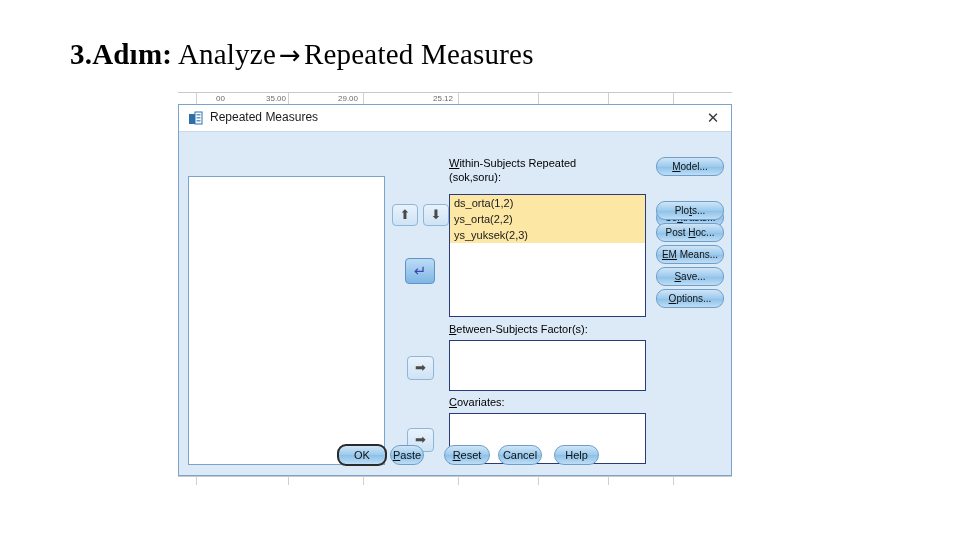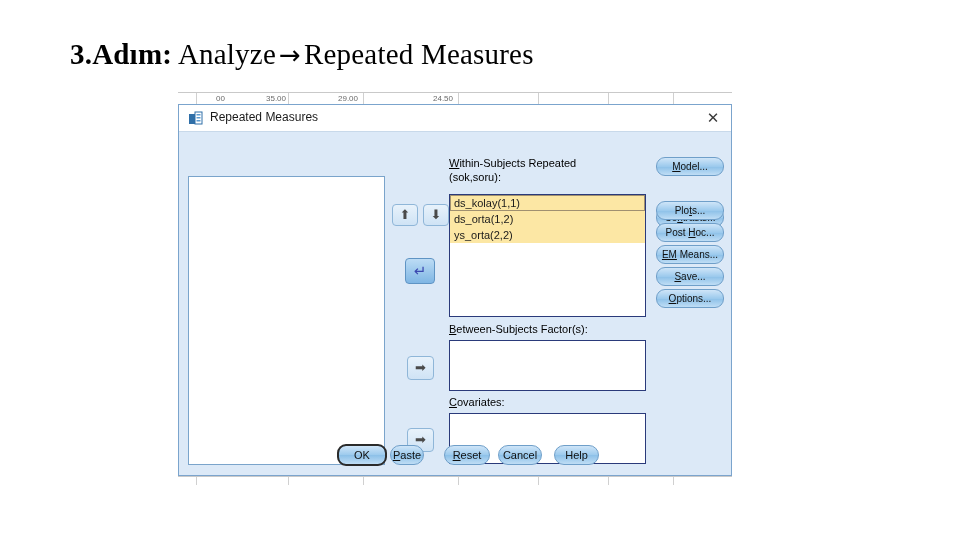--- a/index.html
+++ b/index.html
@@ -285,21 +285,21 @@
 
 <div class="slide-title">
   <span class="step">3.Adım:</span>
   <span>Analyze</span><span class="arrow">→</span><span>Repeated Measures</span>
 </div>
 
 <div class="bg-grid">
   <span class="cell" style="left:2px;padding-left:36px;">00</span>
   <span class="cell" style="left:88px;">35.00</span>
   <span class="cell" style="left:160px;">29.00</span>
-  <span class="cell" style="left:255px;">24.50</span>
+  <span class="cell" style="left:255px;">25.12</span>
   <span class="vline" style="left:18px;"></span>
   <span class="vline" style="left:110px;"></span>
   <span class="vline" style="left:185px;"></span>
   <span class="vline" style="left:280px;"></span>
   <span class="vline" style="left:360px;"></span>
   <span class="vline" style="left:430px;"></span>
   <span class="vline" style="left:495px;"></span>
 </div>
 
 <div class="dialog">
@@ -321,23 +321,23 @@
   <div class="body-area">
 
     <div class="source-list"></div>
 
     <div class="field-label" style="left:270px; top:25px;">
       <span class="mn">W</span><span>ithin-Subjects Repeated</span>
     </div>
     <div class="field-label" style="left:270px; top:39px;">(sok,soru):</div>
 
     <div class="listbox wsv-box">
-      <div class="row selected">ds_kolay(1,1)</div>
       <div class="row">ds_orta(1,2)</div>
       <div class="row">ys_orta(2,2)</div>
+      <div class="row">ys_yuksek(2,3)</div>
     </div>
 
     <div class="field-label" style="left:270px; top:191px;">
       <span class="mn">B</span><span>etween-Subjects Factor(s):</span>
     </div>
     <div class="listbox bsf-box"></div>
 
     <div class="field-label" style="left:270px; top:264px;">
       <span class="mn">C</span><span>ovariates:</span>
     </div>

